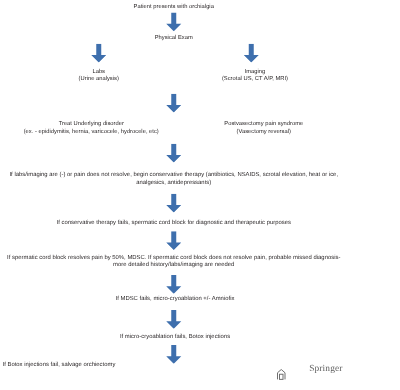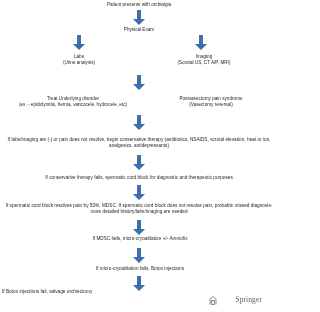--- a/index.html
+++ b/index.html
@@ -42,24 +42,23 @@
     position: absolute;
     display: block;
   }
   .arrow svg {
     display: block;
   }
 
   
   .springer {
     position: absolute;
-    right: 16px;
+    right: 4px;
     bottom: 3px;
     display: flex;
-    align-items: center;
     gap: 18px;
     color: #6f6f6f;
   }
   .springer .mark {
     display: block;
   }
   .springer .word {
     font-family: "Liberation Serif", serif;
     font-size: 7.5px;
     line-height: 8px;

